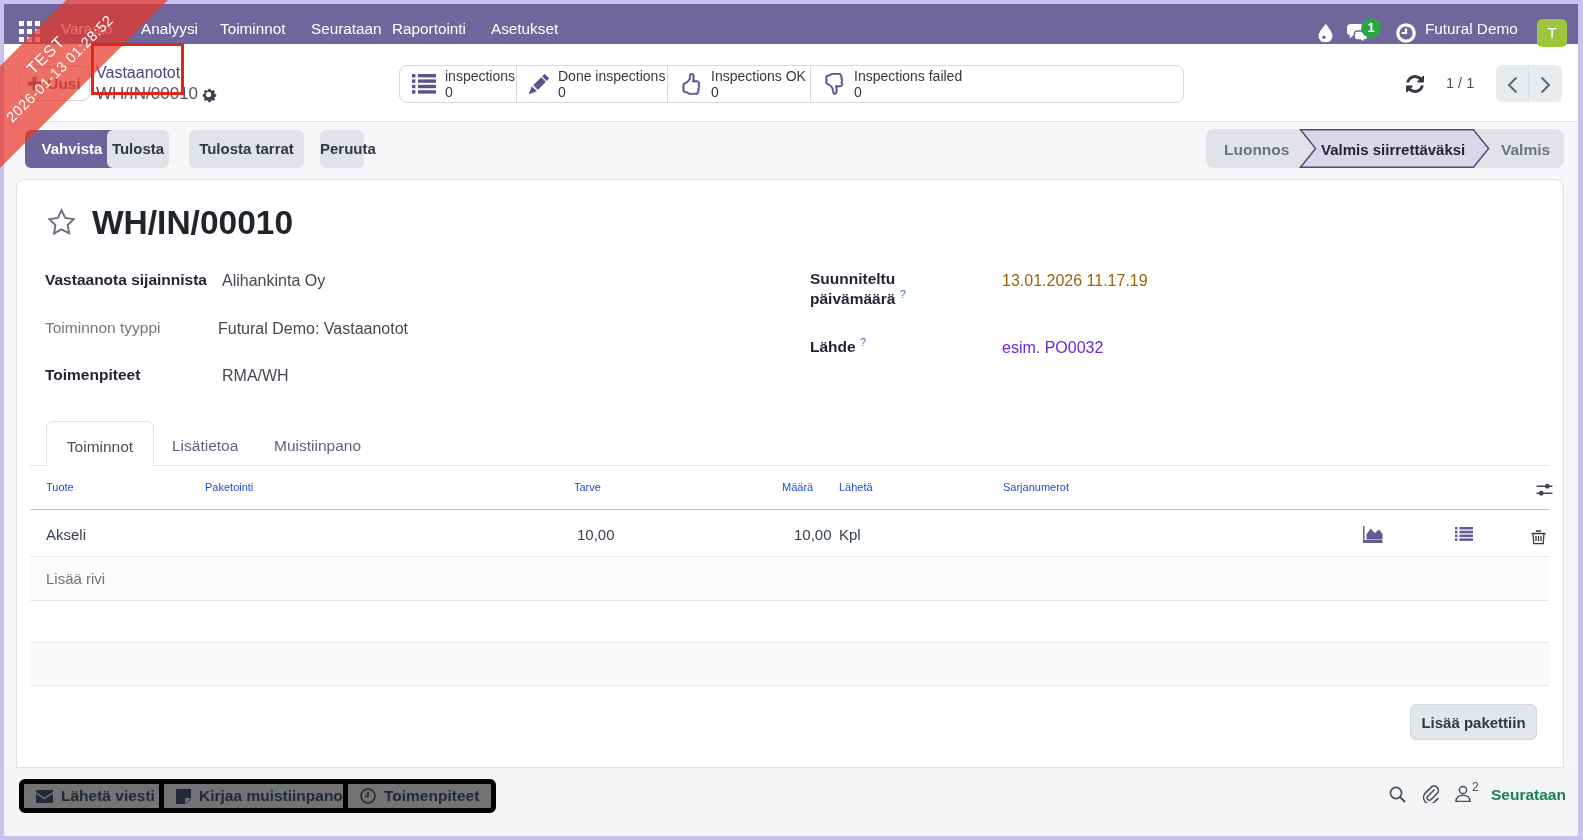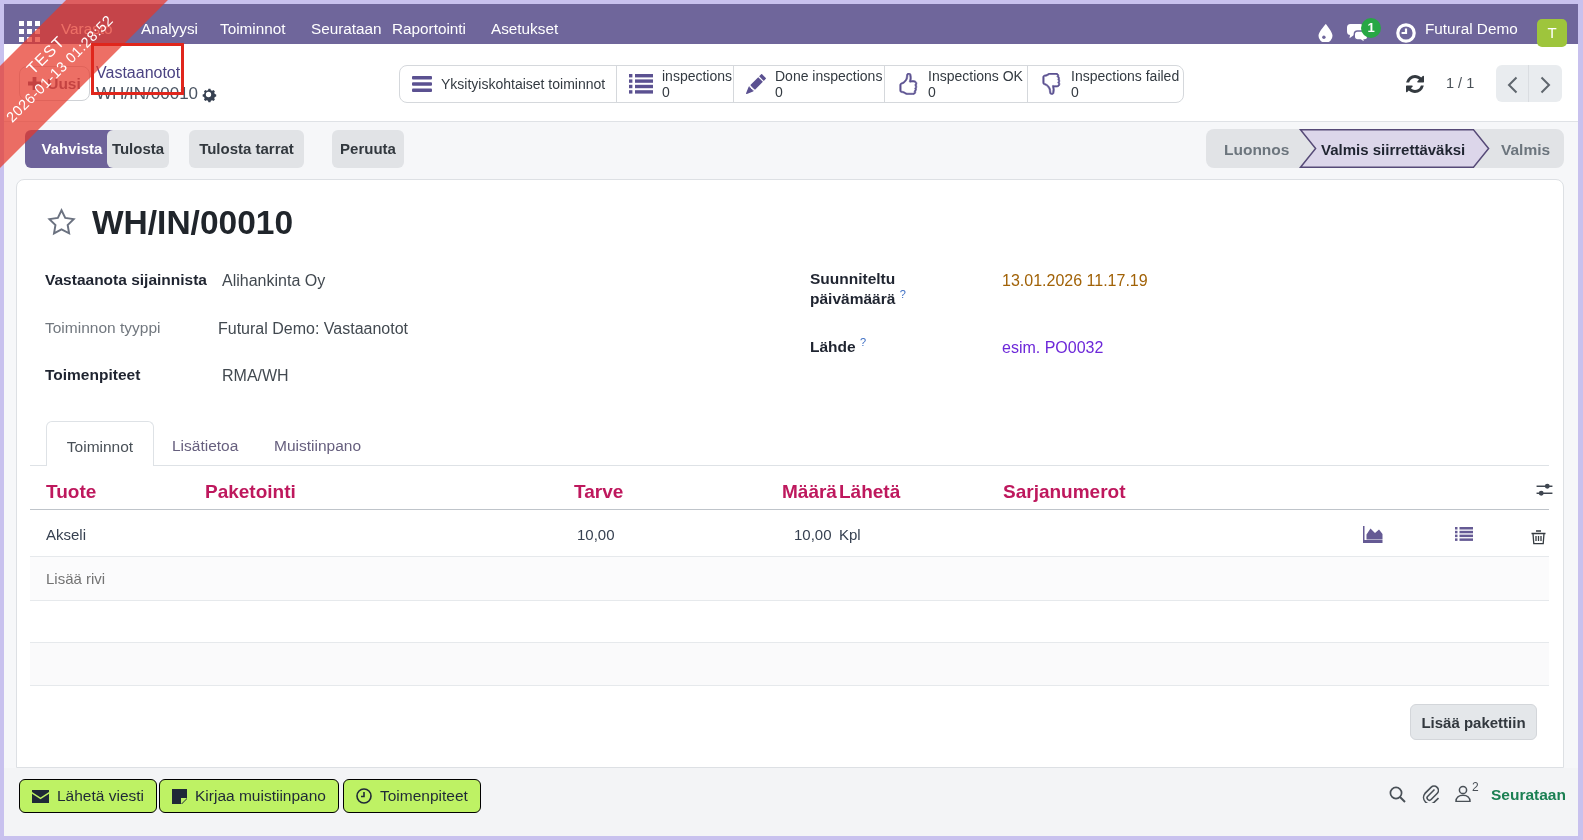--- a/index.html
+++ b/index.html
@@ -35,27 +35,27 @@
 .title{position:absolute;left:92px;top:204px;font-size:33.5px;font-weight:bold;color:#20252b;z-index:2}
 .lbl{position:absolute;font-size:15.5px;color:#1f2430;font-weight:bold;z-index:2}
 .lbl.mut{color:#72787f;font-weight:normal}
 .val{position:absolute;font-size:16px;color:#424950;z-index:2}
 .help{color:#3e6fc4;font-size:11px;vertical-align:6px;font-weight:normal}
 
 .tabrow{position:absolute;left:30px;top:421px;width:1519px;height:45px;border-bottom:1px solid #dee2e6;z-index:2}
 .tab-act{position:absolute;left:16px;top:0;width:108px;height:45px;background:#fff;border:1px solid #dee2e6;border-bottom:none;border-radius:6px 6px 0 0;color:#495057;font-size:15.5px;text-align:center;line-height:49px}
 .tab{position:absolute;top:0;height:45px;color:#665f7e;font-size:15.5px;line-height:49px}
 
-.th{position:absolute;top:481px;font-size:19px;font-weight:bold;color:#be185d;z-index:2}
+.th{position:absolute;top:481px;font-size:11px;font-weight:normal;color:#1d4ed8;z-index:2}
 .td{position:absolute;top:526px;font-size:15px;color:#374151;z-index:2}
 .hline{position:absolute;left:30px;width:1519px;height:1px;background:#e6e9ec;z-index:2}
 .rowband{position:absolute;left:30px;width:1519px;background:#fafafb;z-index:1}
 
 .chatter{position:absolute;left:4px;top:768px;right:4px;bottom:4px;background:#f3f4f6;z-index:1}
-.cbtn{position:absolute;top:779px;height:34px;background:#bef264;border:1px solid #000000;border-radius:6px;color:#1f2937;font-size:15.5px;font-weight:normal;line-height:32px;z-index:2;display:flex;align-items:center;padding:0 12px}
+.cbtn{position:absolute;top:779px;height:34px;background:#737373;border:5px solid #000000;border-radius:6px;color:#1f2937;font-size:15.5px;font-weight:bold;line-height:32px;z-index:2;display:flex;align-items:center;padding:0 12px}
 .cbtn svg{margin-right:8px}
 .seur{position:absolute;left:1491px;top:786px;font-size:15.5px;font-weight:bold;color:#1a7f52;z-index:2}
 
 .ribbon{position:absolute;left:-96px;top:27px;width:300px;height:72px;background:rgba(230,55,42,0.72);transform:rotate(-45deg);z-index:50;text-align:center;color:#fff}
 .ribbon .l1{font-size:16px;margin-top:16px;letter-spacing:1.5px}
 .ribbon .l2{font-size:14.5px;letter-spacing:.5px;margin-top:2px}
 .redbox{position:absolute;left:91px;top:43px;width:93px;height:52px;border:3px solid #e0261c;z-index:51}
 </style></head>
 <body>
 
@@ -99,27 +99,20 @@
 <div class="btn-uusi"><svg width="13" height="13" viewBox="0 0 13 13" style="vertical-align:-1px;margin-right:6px">
       <path fill="#6d5f7d" d="M4.6 0h3.8v4.6H13v3.8H8.4V13H4.6V8.4H0V4.6h4.6z"></path>
     </svg>Uusi</div>
 <div class="crumb1">Vastaanotot</div>
 <div class="crumb2">WH/IN/00010</div>
 <svg style="position:absolute;left:200px;top:86px;z-index:2" width="17" height="17" viewBox="0 0 512 512">
     <path fill="#374151" d="M487 315c3-19 3-39 0-58l-43-15a173 173 0 0 0-16-38l20-41a221 221 0 0 0-41-41l-41 20c-12-7-25-12-38-16l-15-43a222 222 0 0 0-58 0l-15 43c-13 4-26 9-38 16l-41-20a221 221 0 0 0-41 41l20 41c-7 12-12 25-16 38l-43 15a222 222 0 0 0 0 58l43 15c4 13 9 26 16 38l-20 41a221 221 0 0 0 41 41l41-20c12 7 25 12 38 16l15 43a222 222 0 0 0 58 0l15-43c13-4 26-9 38-16l41 20a221 221 0 0 0 41-41l-20-41c7-12 12-25 16-38zM256 336a80 80 0 1 1 0-160 80 80 0 0 1 0 160z"></path>
   </svg>
 
 <div class="bbox">
-  <div class="cell" style="width:217px"><svg width="20" height="18" viewBox="0 0 20 18">
-        <g fill="#5b5191">
-          <rect y="1" width="20" height="3.4" rx="1"></rect>
-          <rect y="7.3" width="20" height="3.4" rx="1"></rect>
-          <rect y="13.6" width="20" height="3.4" rx="1"></rect>
-        </g>
-      </svg>Yksityiskohtaiset toiminnot</div>
   <div class="cell" style="width:117px">
       <svg width="24" height="20" viewBox="0 0 24 20">
         <g fill="#5b5191">
           <rect x="0" y="0" width="3.4" height="3.4"></rect>
           <rect x="6" y="0" width="18" height="3.4"></rect>
           <rect x="0" y="5.4" width="3.4" height="3.4"></rect>
           <rect x="6" y="5.4" width="18" height="3.4"></rect>
           <rect x="0" y="10.8" width="3.4" height="3.4"></rect>
           <rect x="6" y="10.8" width="18" height="3.4"></rect>
           <rect x="0" y="16.2" width="3.4" height="3.4"></rect>
@@ -170,21 +163,21 @@
       </svg></div>
 <div><svg width="11" height="18" viewBox="0 0 11 18" style="vertical-align:middle">
         <path d="M1.5 1.5 9 9l-7.5 7.5" fill="none" stroke="#5f666d" stroke-width="2"></path>
       </svg></div>
 </div>
 <div style="position:absolute;left:4px;top:121px;width:1575px;height:647px;background:#f6f7f9;border-top:1px solid #dfe2e6;z-index:0"></div>
 
 <div class="abtn p" style="left:25px;width:94px">Vahvista</div>
 <div class="abtn g" style="left:107px;width:62px">Tulosta</div>
 <div class="abtn g" style="left:189px;width:115px">Tulosta tarrat</div>
-<div class="abtn g" style="left:332px;width:72px">Peruuta</div>
+<div class="abtn g" style="left:320px;width:44px">Peruuta</div>
 
 <svg class="statusbar" width="358" height="39" viewBox="0 0 358 39">
   <path d="M8 0 H94 L109 19.5 94 39 H8 A8 8 0 0 1 0 31 V8 A8 8 0 0 1 8 0 Z" fill="#e1e3e6"></path>
   <path d="M283 0 H350 A8 8 0 0 1 358 8 V31 A8 8 0 0 1 350 39 H283 L283 39 268 39 283 19.5 268 0 Z" fill="#e1e3e6"></path>
   <path d="M94.5 0.75 H267.5 L282.6 19.5 267.5 38.25 H94.5 L109.6 19.5 Z" fill="#dcd6ea" stroke="#564a77" stroke-width="1.5"></path>
   <text x="18" y="26" font-size="15.5" fill="#6c757d" font-weight="bold" font-family="Liberation Sans">Luonnos</text>
   <text x="115" y="25.5" font-size="15" fill="#1f2430" font-weight="bold" font-family="Liberation Sans">Valmis siirrettäväksi</text>
   <text x="295" y="26" font-size="15.5" fill="#6c757d" font-weight="bold" font-family="Liberation Sans">Valmis</text>
 </svg>
 

